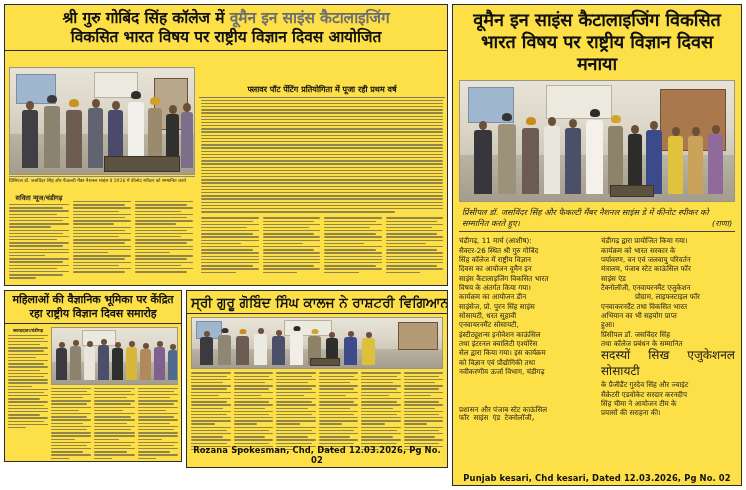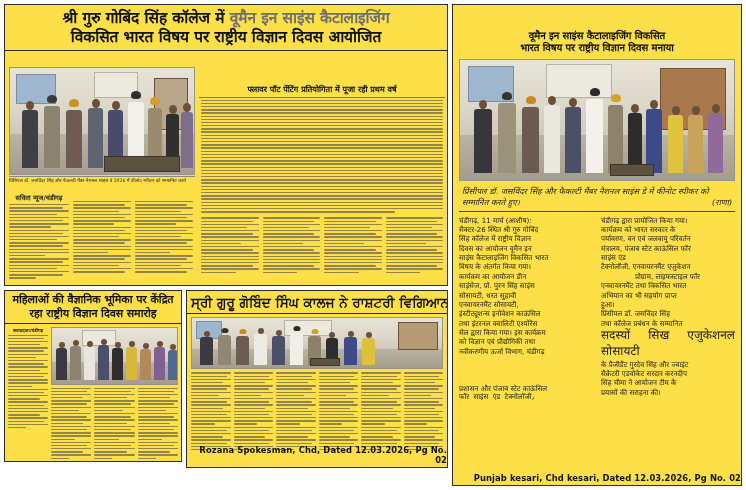--- a/index.html
+++ b/index.html
@@ -23,21 +23,21 @@
   .headline {
     font-family: "DejaVu Sans", sans-serif;
     font-weight: 700;
     color: #111;
     text-align: center;
     line-height: 1.22;
     letter-spacing: -0.1px;
   }
   .hl-a { font-size: 15.5px; padding: 4px 4px 3px; }
   .hl-a .grey { color: #6f6f6f; }
-  .hl-b { font-size: 10px; padding: 4px 5px 3px; margin-top: 21px; }
+  .hl-b { font-size: 18px; padding: 4px 5px 3px; }
   .hl-c { font-size: 11px; padding: 2px 3px 2px; line-height:1.25; }
   .hl-d { font-size: 13.5px; padding: 3px 4px; letter-spacing:0px; }
 
   
   .photo {
     position: relative;
     background: #cfcabc;
     border: 1px solid #9a9488;
     overflow: hidden;
   }
@@ -103,21 +103,21 @@
     font-weight:700; font-size:6.5px; text-align:center; color:#222;
   }
 
   .subhead {
     font-weight:700; font-size:8px; text-align:center; color:#111;
     padding:1px 2px 2px; line-height:1.2;
   }
 
   .footer {
     position:absolute; left:0; right:0; bottom:2px;
-    text-align:right;
+    text-align:center;
     font-family:"DejaVu Sans", sans-serif;
     font-weight:700;
     font-size:8.4px;
     color:#111;
     letter-spacing:.1px;
   }
 </style>
 </head>
 <body>
 
@@ -457,21 +457,21 @@
         <div class="realtext" style="font-size:7.1px;font-family:Liberation Mono, monospace;">फॉर साइंस एंड टेक्नोलॉजी,</div>
       </div>
       <div style="flex:1;">
         <div class="realtext" style="font-size:7.1px;">चंडीगढ़ द्वारा प्रायोजित किया गया।</div>
         <div class="realtext" style="font-size:7.1px;">कार्यक्रम को भारत सरकार के</div>
         <div class="realtext" style="font-size:7.1px;">पर्यावरण, वन एवं जलवायु परिवर्तन</div>
         <div class="realtext" style="font-size:7.1px;">मंत्रालय, पंजाब स्टेट काऊंसिल फॉर</div>
         <div class="realtext" style="font-size:7.1px;">साइंस एंड</div>
         <div class="realtext" style="font-size:7.1px;">टैक्नोलॉजी, एनवायरनमैंट एजुकेशन</div>
         <div class="realtext" style="font-size:7.1px;padding-left:34px;">प्रोग्राम, लाइफस्टाइल फॉर</div>
-        <div class="realtext" style="font-size:7.1px;">एनवायरनमैंट तथा विकसित भारत</div>
+        <div class="realtext" style="font-size:7.1px;">एनवाकरनदैंट तथा विकसित भारत</div>
         <div class="realtext" style="font-size:7.1px;">अभियान का भी सहयोग प्राप्त</div>
         <div class="realtext" style="font-size:7.1px;">हुआ।</div>
         <div class="realtext" style="font-size:7.1px;">प्रिंसीपल डॉ. जसविंदर सिंह</div>
         <div class="realtext" style="font-size:7.1px;">तथा कॉलेज प्रबंधन के सम्मानित</div>
         <div class="realtext" style="font-size:12px;">सदस्यों सिख एजुकेशनल सोसायटी</div>
         <div class="realtext" style="font-size:7.1px;">के प्रैजीडैंट गुरदेव सिंह और ज्वाइंट</div>
         <div class="realtext" style="font-size:7.1px;">सैक्रेटरी एडवोकेट सरदार करनदीप</div>
         <div class="realtext" style="font-size:7.1px;">सिंह चीमा ने आयोजन टीम के</div>
         <div class="realtext" style="font-size:7.1px;">प्रयासों की सराहना की।</div>
       </div>

